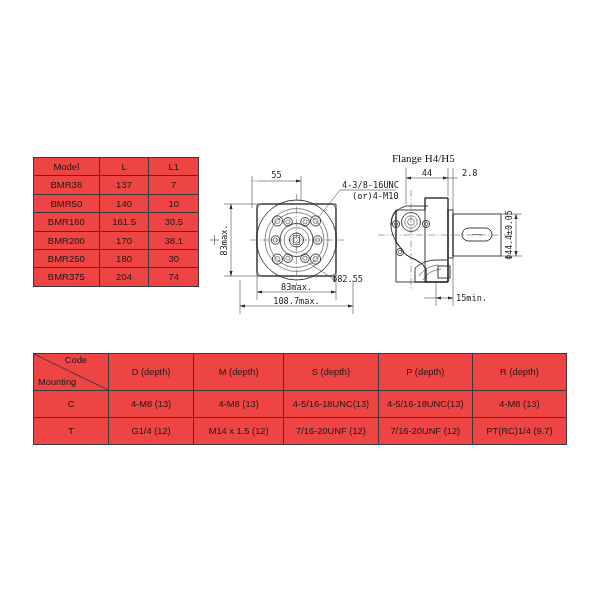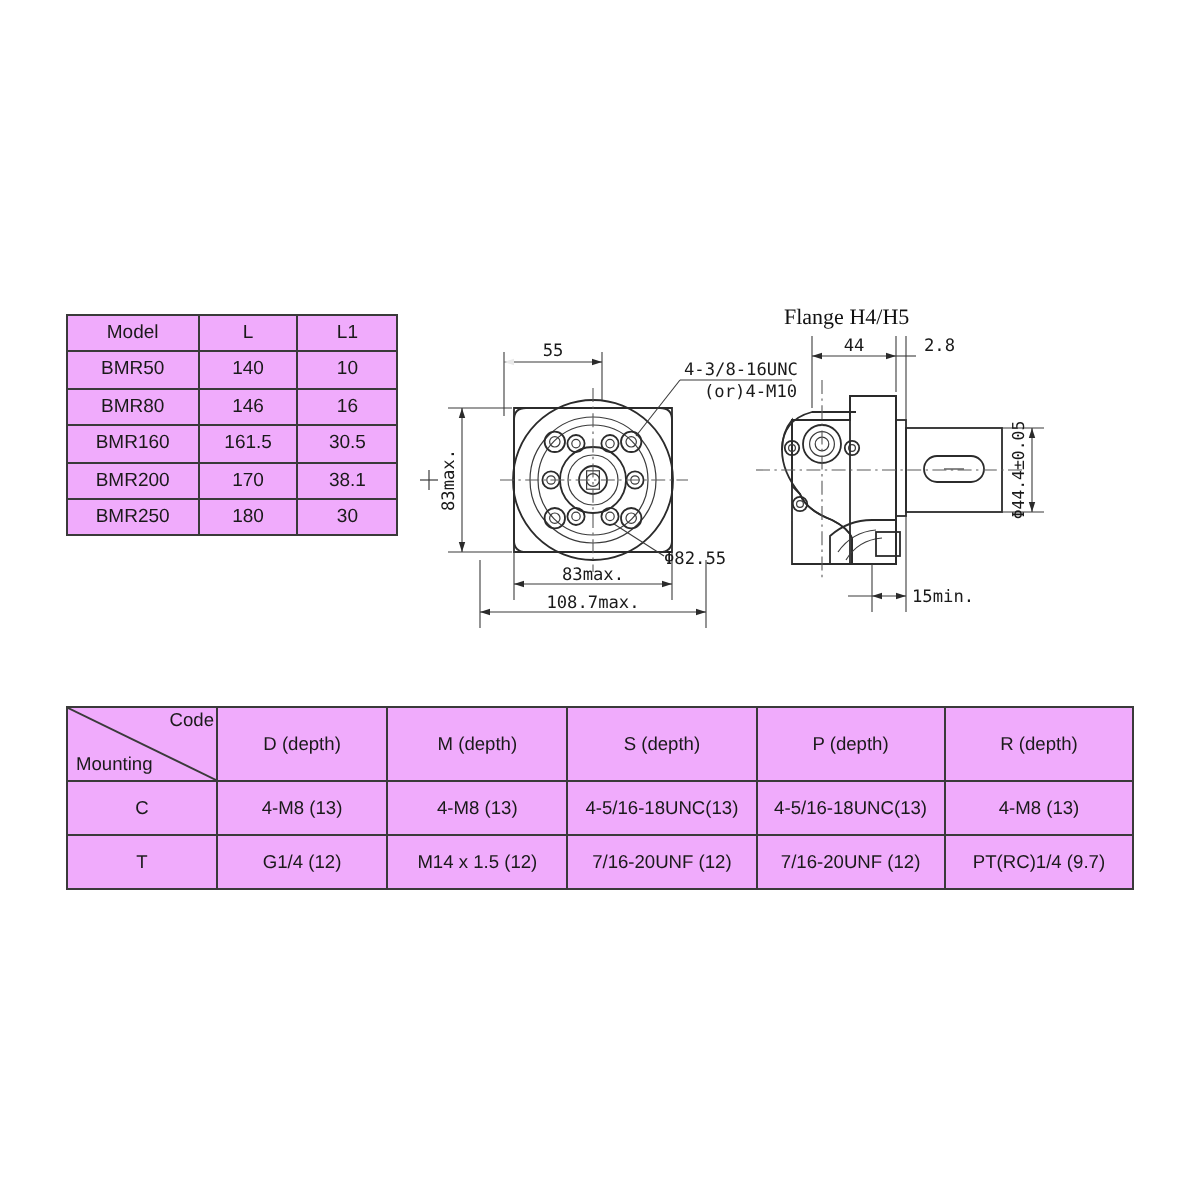--- a/index.html
+++ b/index.html
@@ -9,21 +9,21 @@
     color:#1a1a1a;position:relative;overflow:hidden;
   }
   .sheet{position:absolute;inset:0;}
 
   
   table{border-collapse:collapse;}
   .tbl td,.tbl th{
     border:1px solid #3a3a3a;
     text-align:center;vertical-align:middle;
     font-weight:400;
-    background:#f0abfc;
+    background:#ef4444;
   }
 
   
   #model-table{position:absolute;left:33px;top:157px;}
   #model-table .tbl{width:166px;}
   #model-table .tbl td{height:17.4px;font-size:9.5px;line-height:1;padding:0;}
   #model-table .c-model{width:66px;}
   #model-table .c-l{width:50px;}
   #model-table .c-l1{width:50px;}
   #model-table thead td{font-size:9.5px;}
@@ -36,21 +36,21 @@
   #mount-table .c-mount{width:84px;}
   #mount-table .c-d{width:88px;}
   #mount-table .c-m{width:94px;}
   #mount-table .c-s{width:96px;margin-left:28px;}
   #mount-table .c-p{width:96px;}
   #mount-table .c-r{width:96px;}
 
   .split-cell{position:relative;padding:0 !important;}
   .split-cell .diag{position:absolute;left:0;top:0;width:100%;height:100%;}
   .split-cell .lbl-code{
-    position:absolute;right:1px;top:1px;font-size:9.3px;
+    position:absolute;right:21px;top:1px;font-size:9.3px;
   }
   .split-cell .lbl-mount{
     position:absolute;left:4px;bottom:2px;font-size:9.3px;
   }
 
   
   #drawing{position:absolute;left:210px;top:148px;width:380px;height:175px;}
   #drawing svg{display:block;}
 
   .dimtxt{font-family:"DejaVu Sans Mono", monospace;font-size:8.6px;fill:#1a1a1a;}
@@ -72,43 +72,48 @@
     <table class="tbl">
       <thead>
         <tr>
           <td class="c-model">Model</td>
           <td class="c-l">L</td>
           <td class="c-l1">L1</td>
         </tr>
       </thead>
       <tbody>
         <tr>
+          <td>BMR36</td>
+          <td>137</td>
+          <td>7</td>
+        </tr>
+        <tr>
           <td>BMR50</td>
           <td>140</td>
           <td>10</td>
         </tr>
         <tr>
-          <td>BMR80</td>
-          <td>146</td>
-          <td>16</td>
-        </tr>
-        <tr>
           <td>BMR160</td>
           <td>161.5</td>
           <td>30.5</td>
         </tr>
         <tr>
           <td>BMR200</td>
           <td>170</td>
           <td>38.1</td>
         </tr>
         <tr>
           <td>BMR250</td>
           <td>180</td>
           <td>30</td>
+        </tr>
+        <tr>
+          <td>BMR375</td>
+          <td>204</td>
+          <td>74</td>
         </tr>
       </tbody>
     </table>
   </div>
 
   <div id="drawing">
     <svg width="380" height="175" viewBox="0 0 380 175" xmlns="http://www.w3.org/2000/svg">
 
       <g>
 

